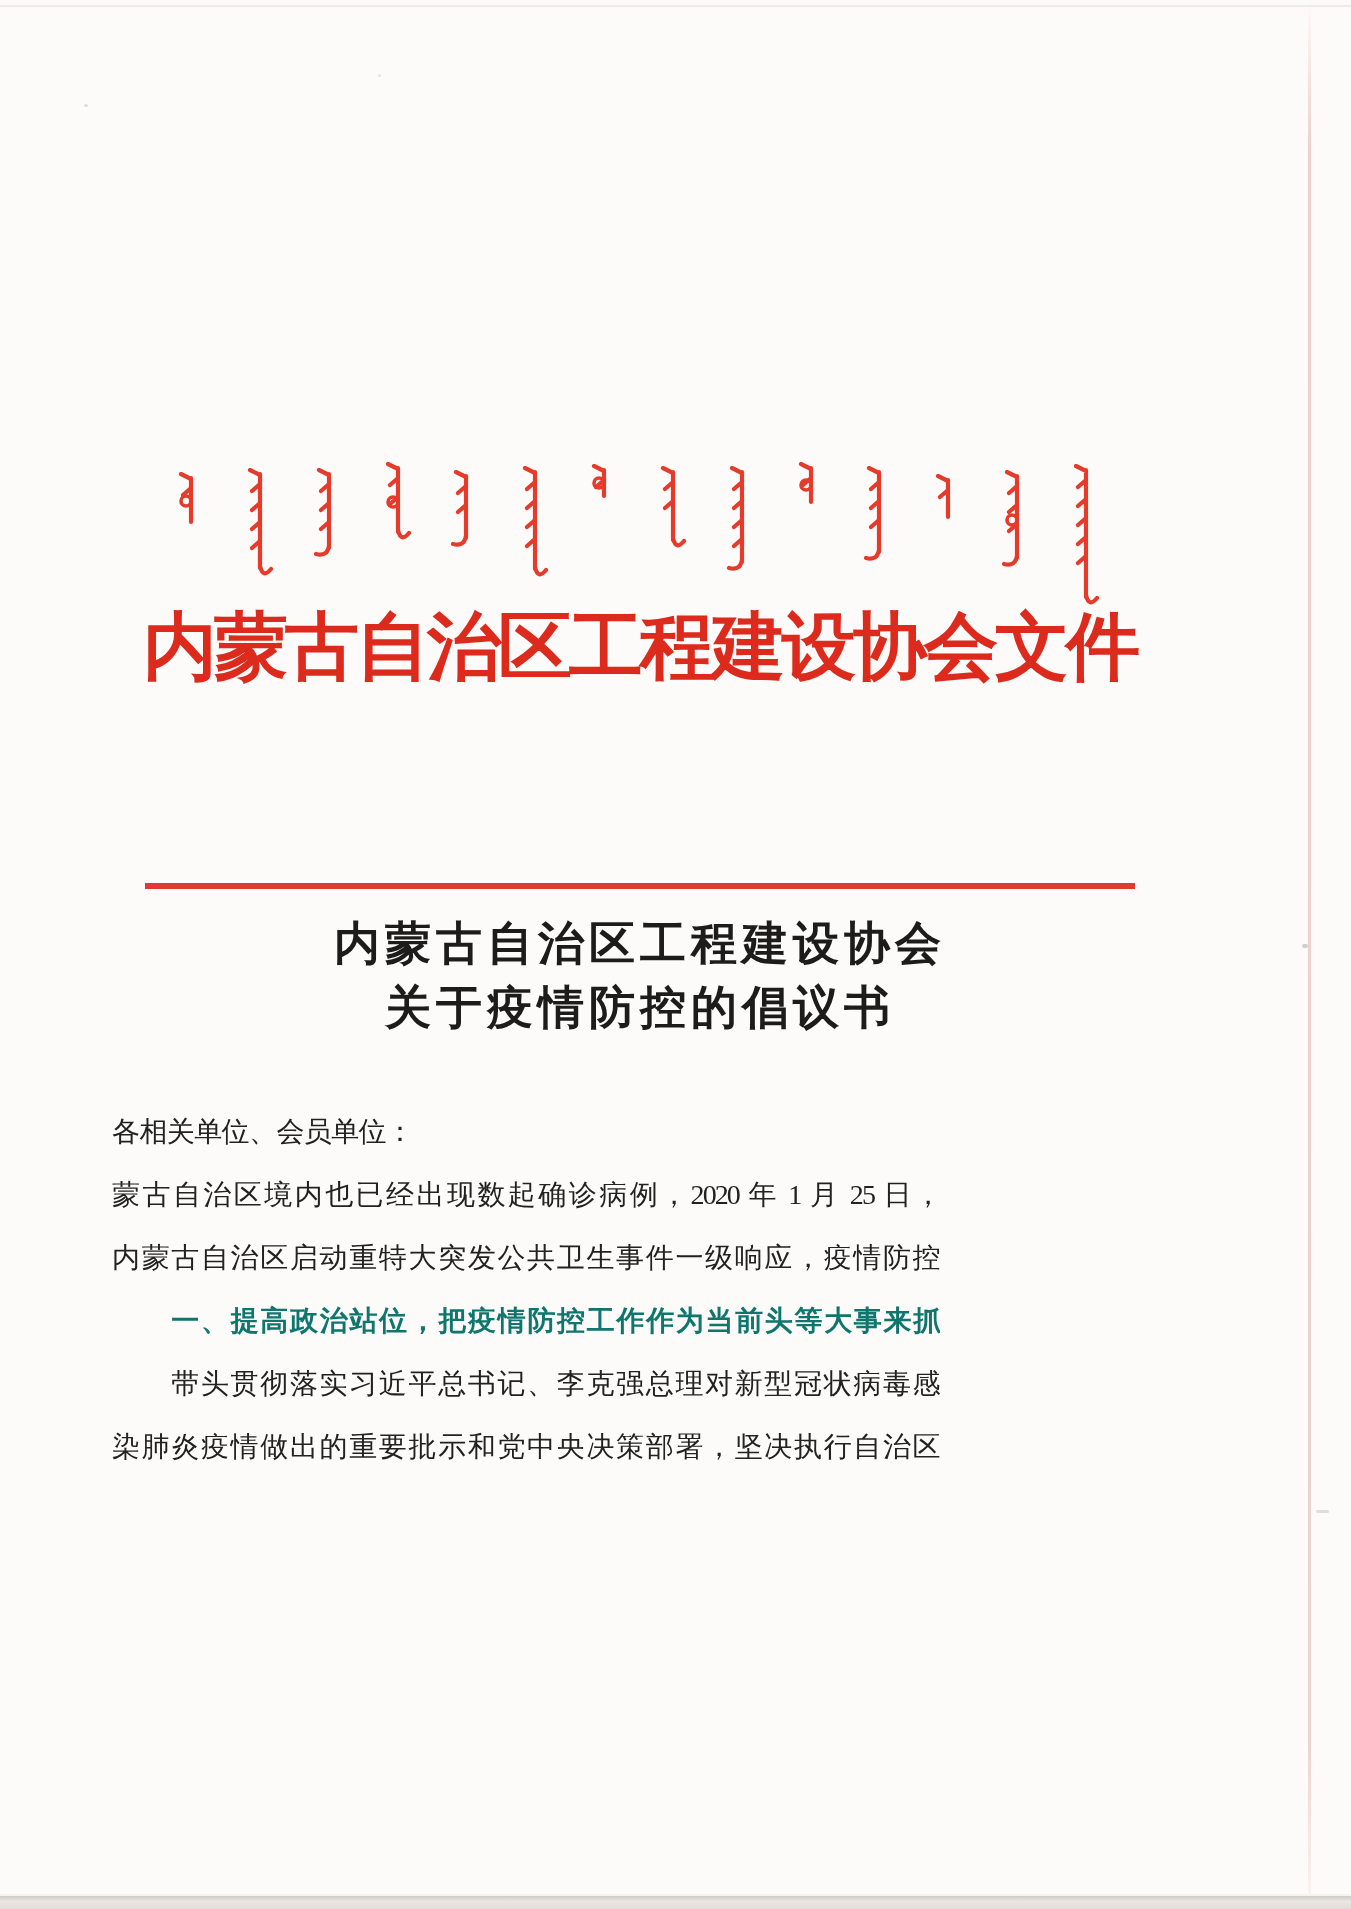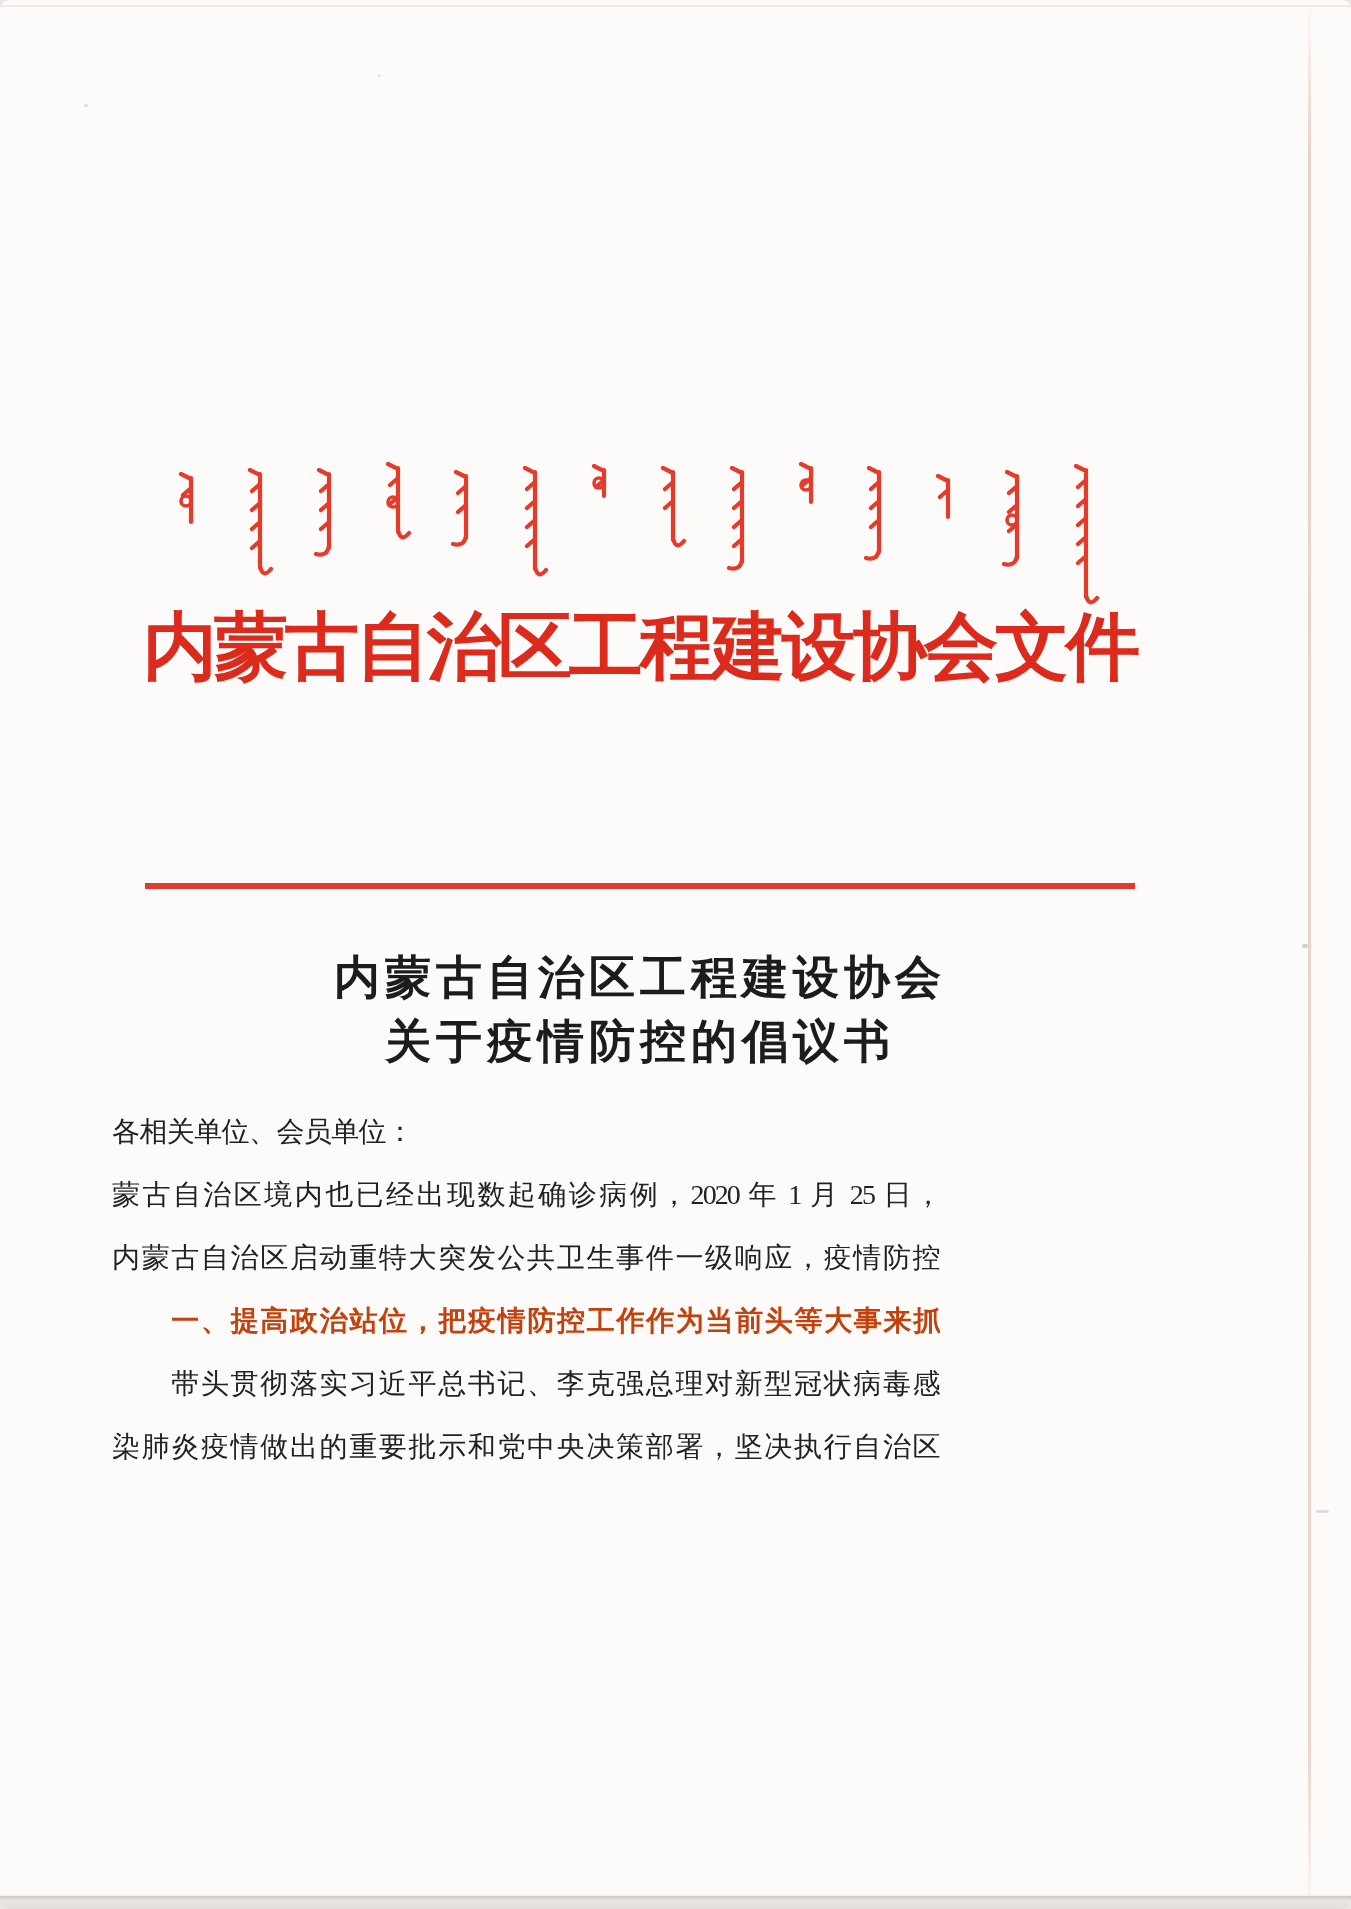--- a/index.html
+++ b/index.html
@@ -3,21 +3,20 @@
 <meta charset="utf-8">
 <style>
   html,body{margin:0;padding:0;background:#e9e7e4;}
   .page{
     position:relative;
     width:1351px;height:1909px;
     margin:0 auto;
     background:#fcfbf9;
     overflow:hidden;
     font-family:"Liberation Serif", serif;
-    border-radius:9px;
   }
   
   .scan-edge-top{position:absolute;left:0;right:0;top:5px;height:2px;background:rgba(214,192,182,.30);}
   .scan-edge-right{position:absolute;top:0;bottom:14px;left:1308px;width:3px;
     background:linear-gradient(rgba(231,196,190,0), rgba(222,172,165,.55) 8%, rgba(222,172,165,.5) 92%, rgba(231,196,190,.15));}
   .scan-edge-bottom{position:absolute;left:0;right:0;bottom:0;height:13px;
     background:linear-gradient(#cfc9c3, #eae6e2 40%, #e2ddd8);
     border-top:2px solid #f6f4f1;}
   .speck{position:absolute;background:#a09a93;opacity:.45;border-radius:2px;}
 
@@ -32,21 +31,21 @@
     font-size:74px;line-height:118px;font-weight:700;
     letter-spacing:-3px;
     color:#dc2b1d;
     font-family:"Liberation Serif", serif;
     white-space:nowrap;
   }
   .red-rule{position:absolute;left:145px;top:883px;width:990px;height:6px;background:#e23a2e;}
 
   
   .doc-title{
-    position:absolute;left:0;top:946px;width:1280px;
+    position:absolute;left:0;top:912px;width:1280px;
     text-align:center;color:#1d1c1b;
     font-weight:700;font-size:46px;line-height:64px;letter-spacing:5px;
     font-family:"Liberation Serif", serif;
   }
 
   
   .body-text{
     position:absolute;left:112px;top:1100px;width:828px;
     color:#232220;
     font-size:28px;letter-spacing:-0.6px;
@@ -56,21 +55,21 @@
     text-align:left;white-space:nowrap;
   }
   .body-text .line.just{
     text-align:justify;text-align-last:justify;white-space:normal;
     overflow:hidden;
   }
   .body-text .line.tight{letter-spacing:-1.9px;}
   .body-text .line.bold{
     font-family:"Liberation Sans", sans-serif;
     font-weight:700;letter-spacing:-1.2px;
-    color:#c2410c;
+    color:#0f766e;
   }
 </style>
 </head>
 <body>
 
 <div class="page">
 
   <div class="scan-edge-top"></div>
 
   <div class="mongolian-banner" id="mongolian-banner">

